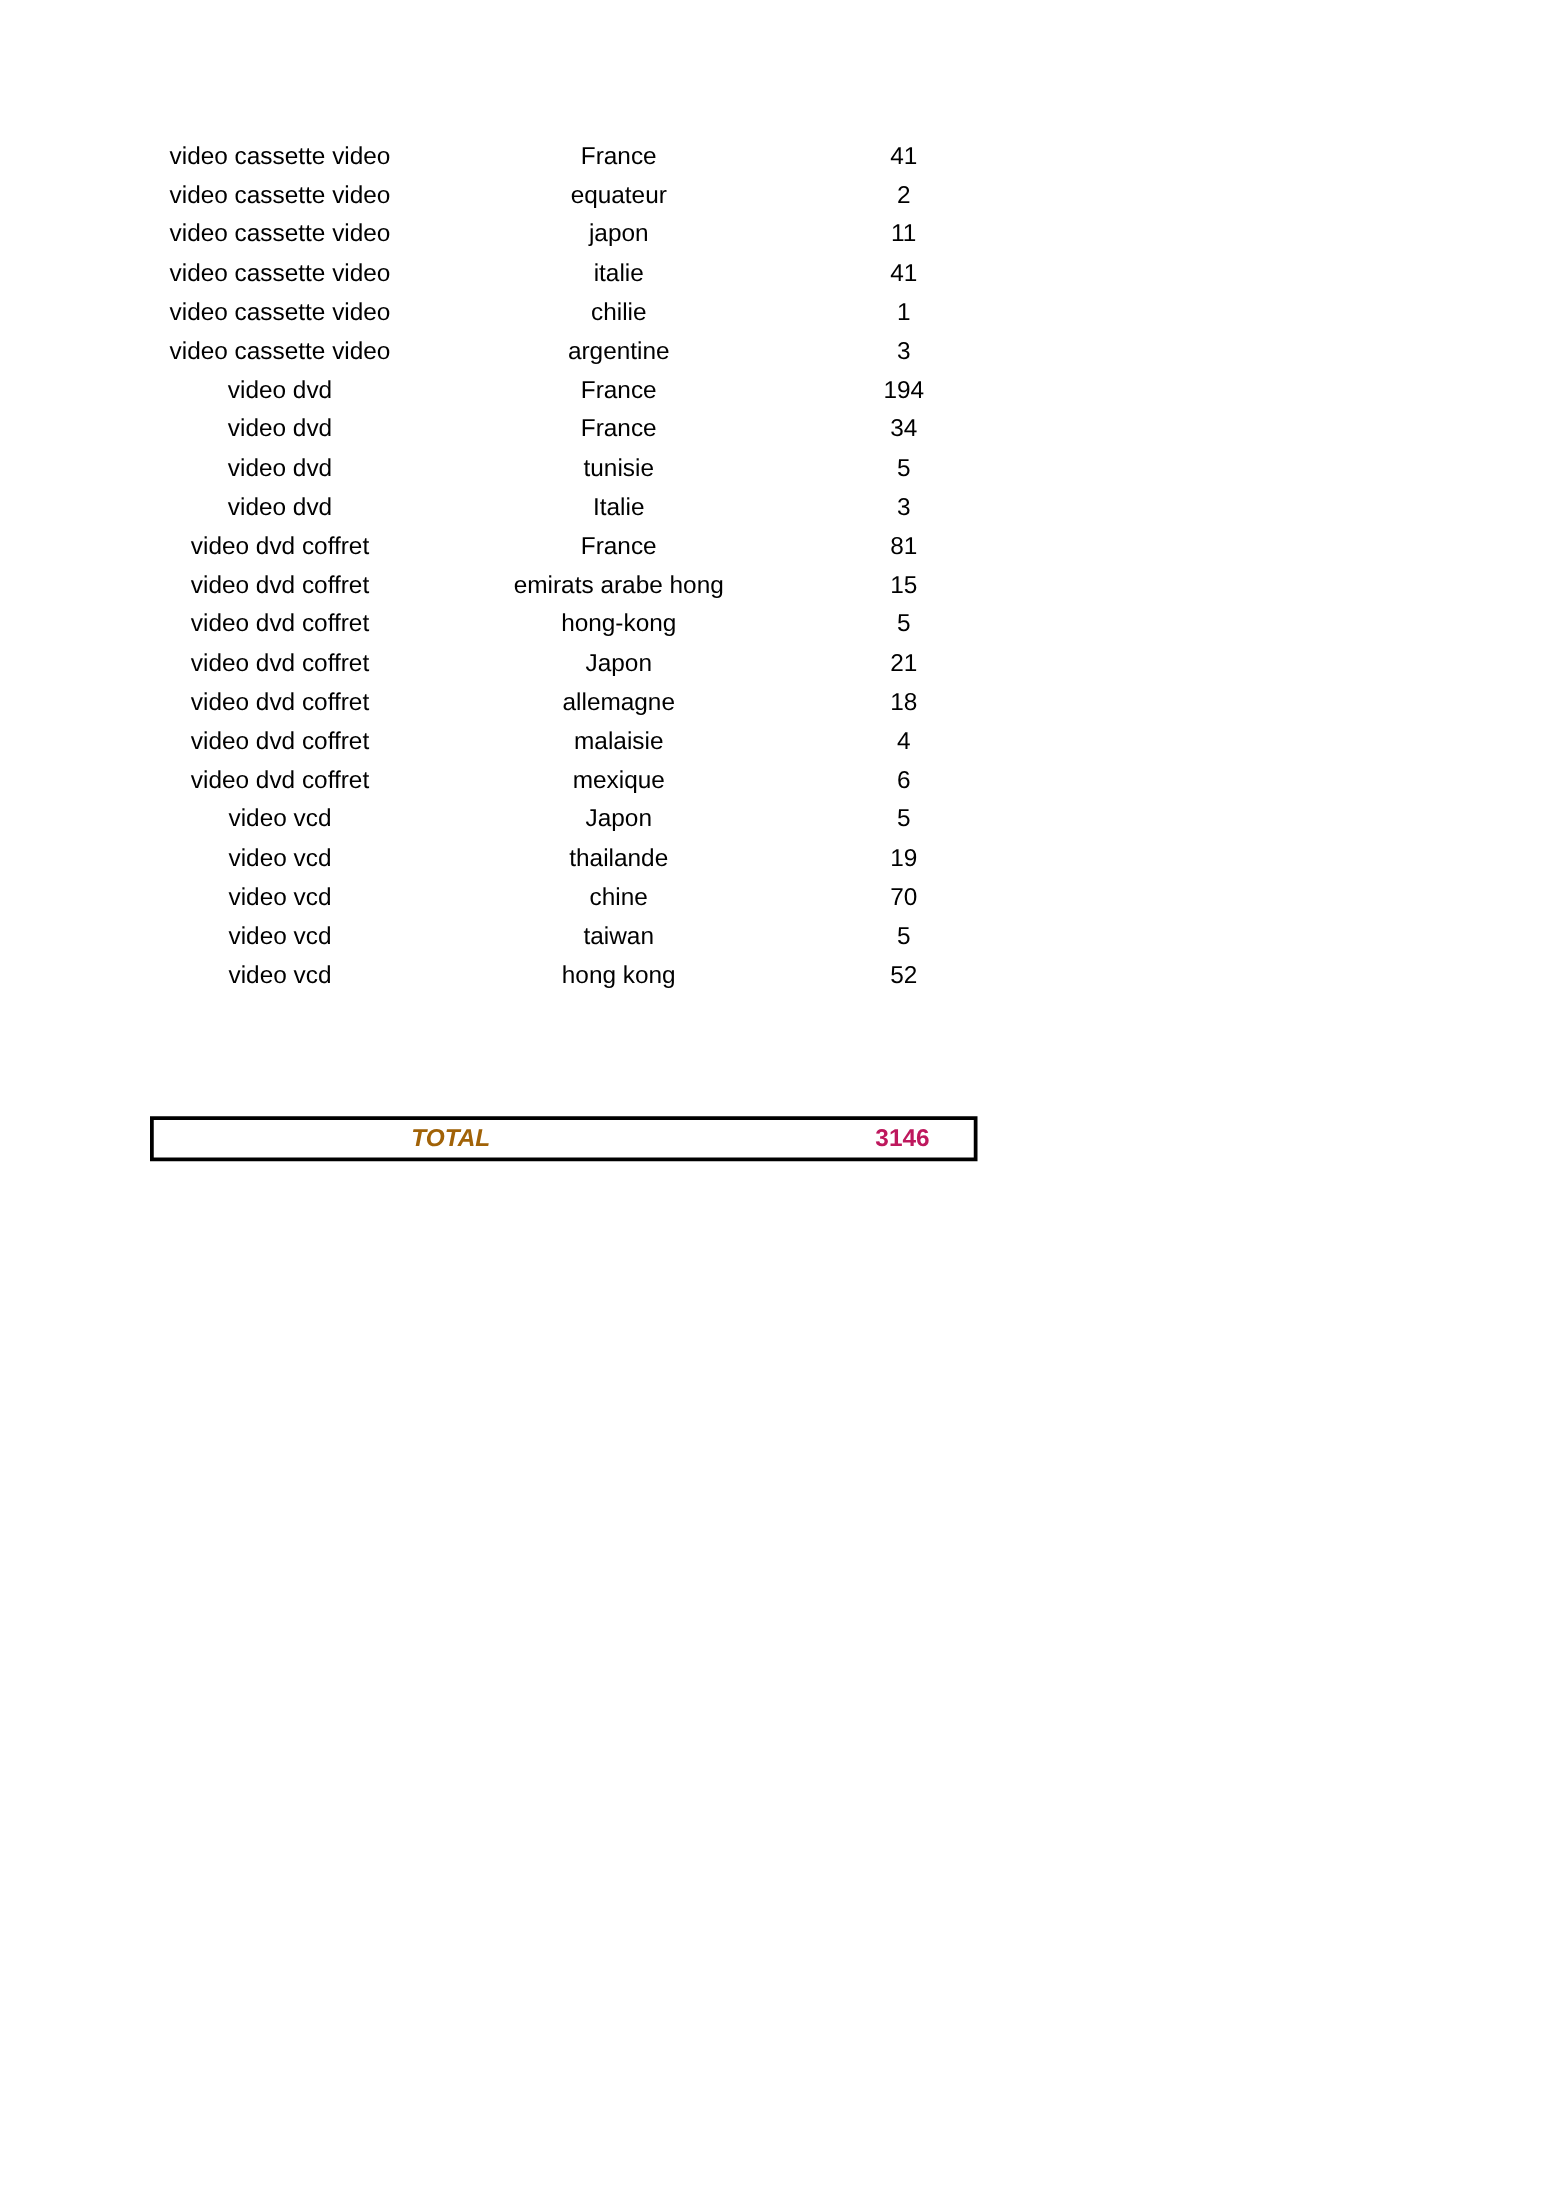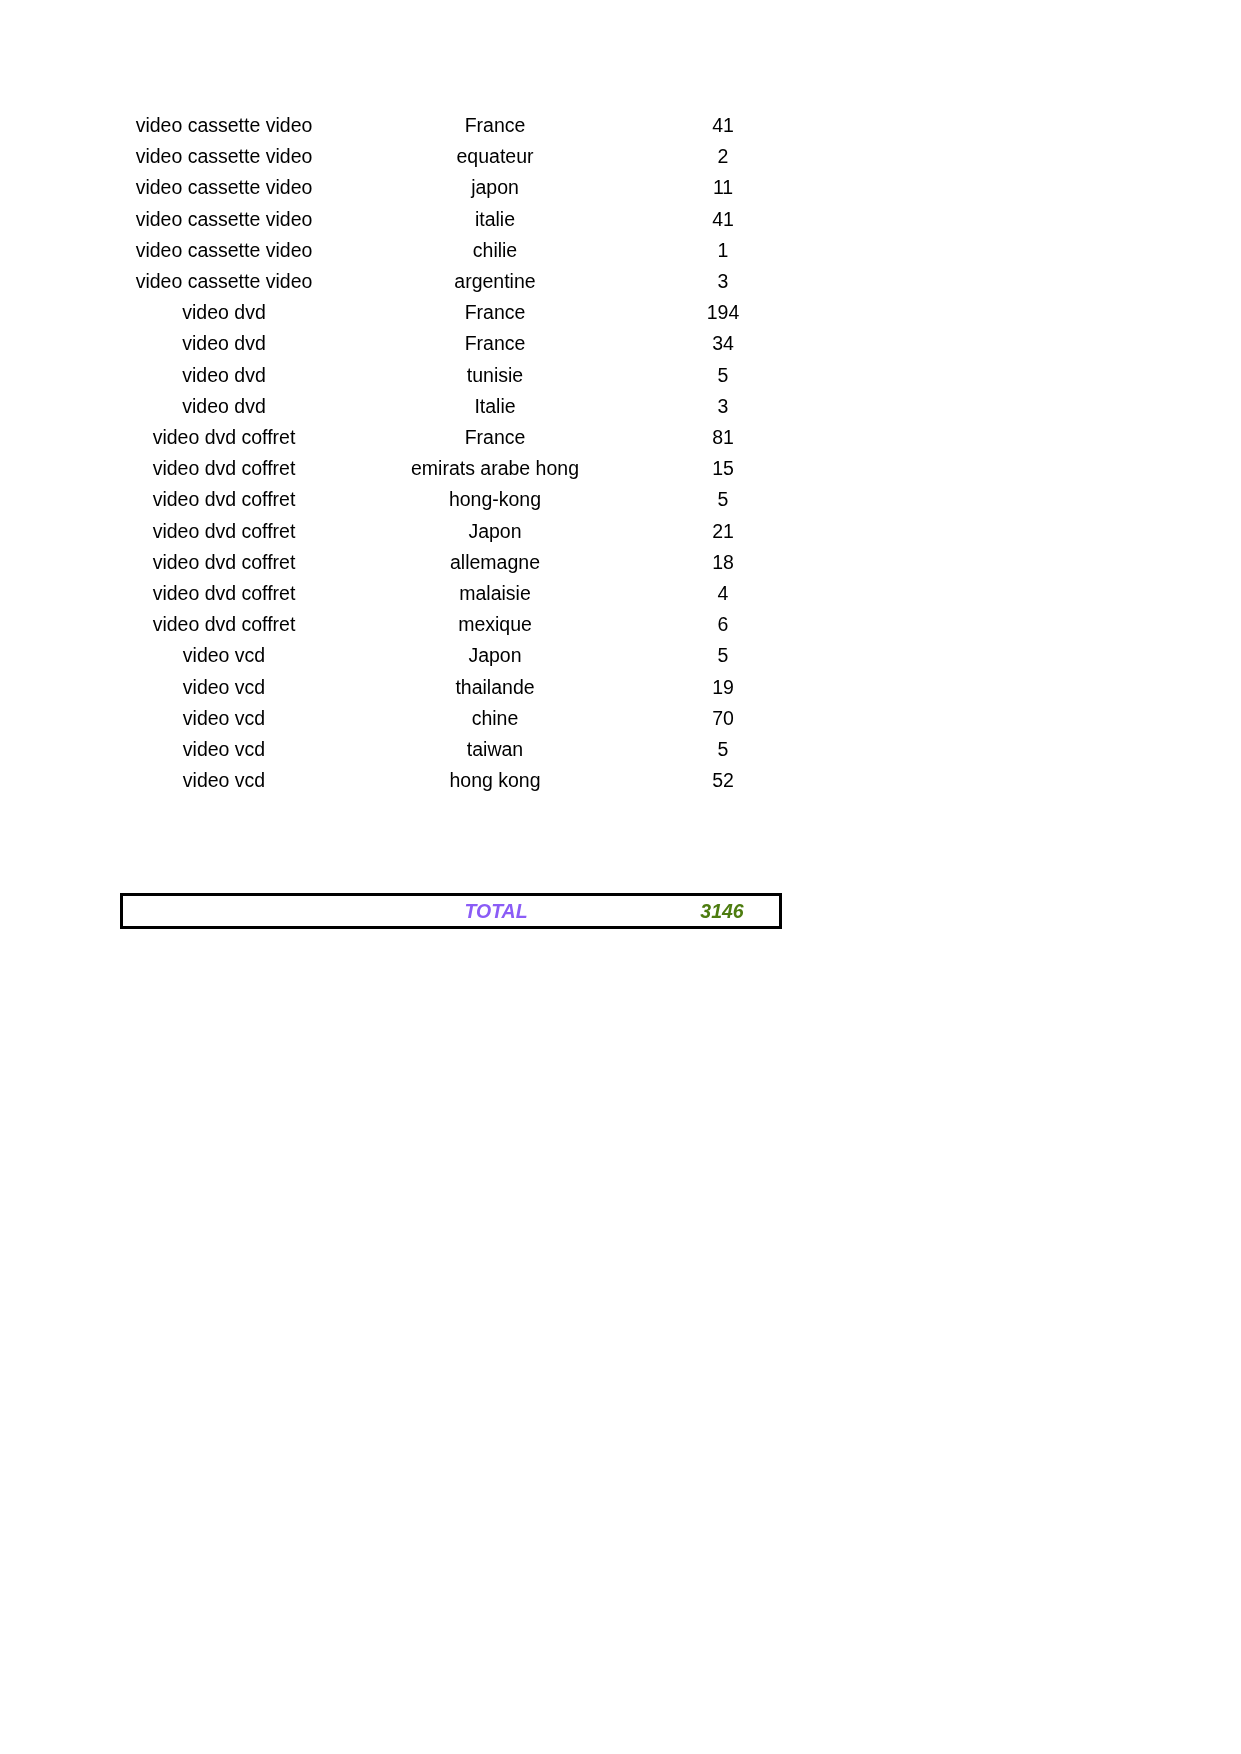--- a/index.html
+++ b/index.html
@@ -58,38 +58,37 @@
     width: 100%;
     height: 100%;
   }
   .total-label {
     position: absolute;
     left: 206px;
     top: 0;
     width: 334px;
     height: 100%;
     line-height: 30px;
-    text-align: center;
+    text-align: left;
     font-size: 19.5px;
     font-weight: bold;
     font-style: italic;
-    color: #8b5cf6;
+    color: #a16207;
   }
   .total-value {
     position: absolute;
     left: 540px;
     top: 0;
     width: 118px;
     height: 100%;
     line-height: 30px;
     text-align: center;
     font-size: 19.5px;
     font-weight: bold;
-    font-style: italic;
-    color: #4d7c0f;
+    color: #be185d;
   }
 </style>
 </head>
 <body>
 
 <div class="sheet">
 
   <table class="data">
     <colgroup>
       <col class="c-item">

